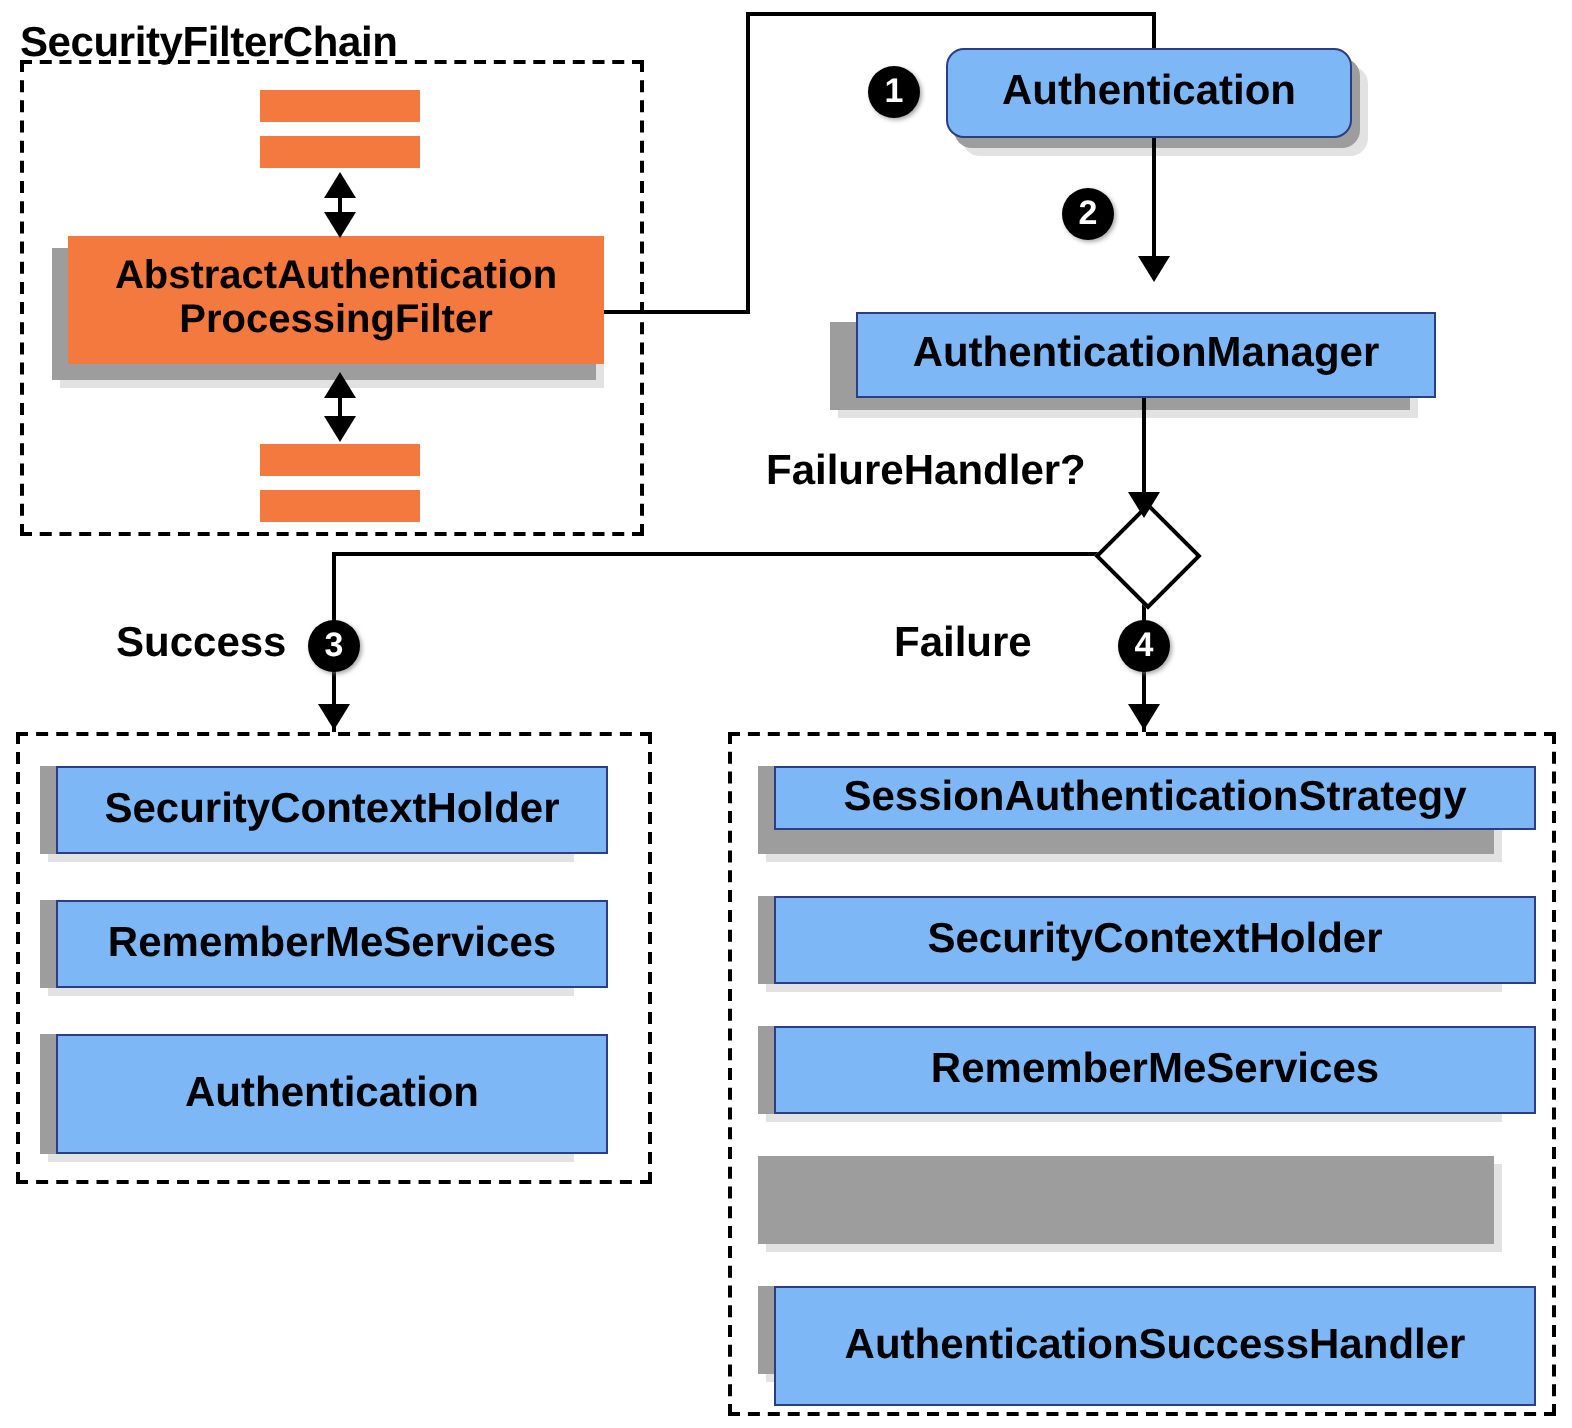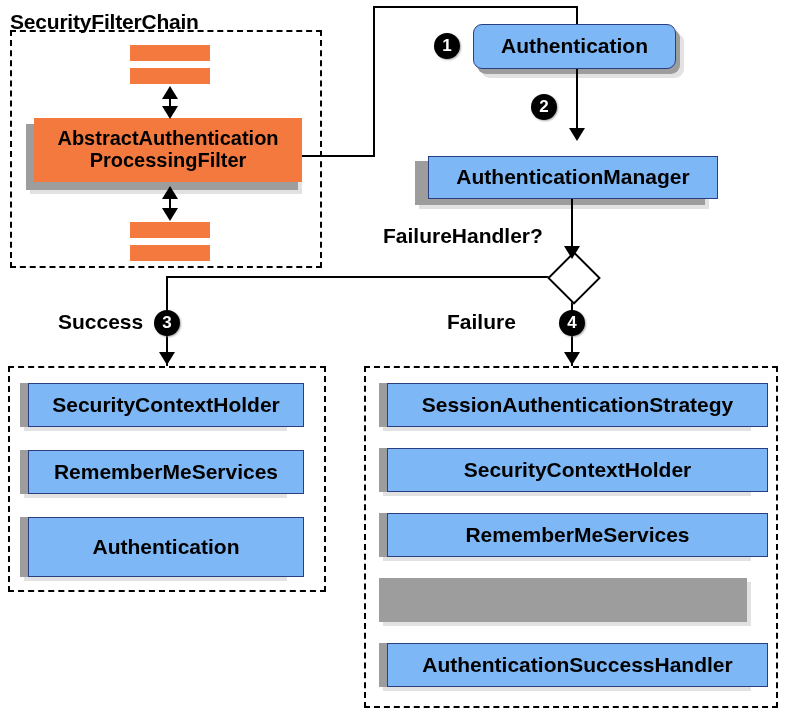--- a/index.html
+++ b/index.html
@@ -248,38 +248,38 @@
   <div class="node blue" style="left:28px; top:517px; width:276px; height:60px; font-size:21px;">
     <span style="display:block;">
       <span>Authentication</span><br>
     </span>
   </div>
 
   <div class="dashed-group" style="left:364px; top:366px; width:414px; height:342px;"></div>
 
   <div class="shadow-light" style="left:383px; top:387px; width:368px; height:44px;"></div>
   <div class="shadow-dark" style="left:379px; top:383px; width:368px; height:44px;"></div>
-  <div class="node blue" style="left:387px; top:383px; width:381px; height:44px; font-size:21px;">
+  <div class="node blue" style="left:387px; top:383px; width:381px; height:32px; font-size:21px;">
     <span>SessionAuthenticationStrategy</span>
   </div>
 
   <div class="shadow-light" style="left:383px; top:452px; width:368px; height:44px;"></div>
   <div class="shadow-dark" style="left:379px; top:448px; width:368px; height:44px;"></div>
   <div class="node blue" style="left:387px; top:448px; width:381px; height:44px; font-size:21px;">
     <span>SecurityContextHolder</span>
   </div>
 
   <div class="shadow-light" style="left:383px; top:517px; width:368px; height:44px;"></div>
   <div class="shadow-dark" style="left:379px; top:513px; width:368px; height:44px;"></div>
   <div class="node blue" style="left:387px; top:513px; width:381px; height:44px; font-size:21px;">
     <span>RememberMeServices</span>
   </div>
 
   <div class="shadow-light" style="left:383px; top:582px; width:368px; height:44px;"></div>
   <div class="shadow-dark" style="left:379px; top:578px; width:368px; height:44px;"></div>
 
   <div class="shadow-light" style="left:383px; top:647px; width:368px; height:44px;"></div>
   <div class="shadow-dark" style="left:379px; top:643px; width:368px; height:44px;"></div>
-  <div class="node blue" style="left:387px; top:643px; width:381px; height:44px; font-size:21px;">
+  <div class="node blue" style="left:387px; top:643px; width:381px; height:60px; font-size:21px;">
     <span>AuthenticationSuccessHandler</span>
   </div>
 
 </div>
 
 </body></html>

